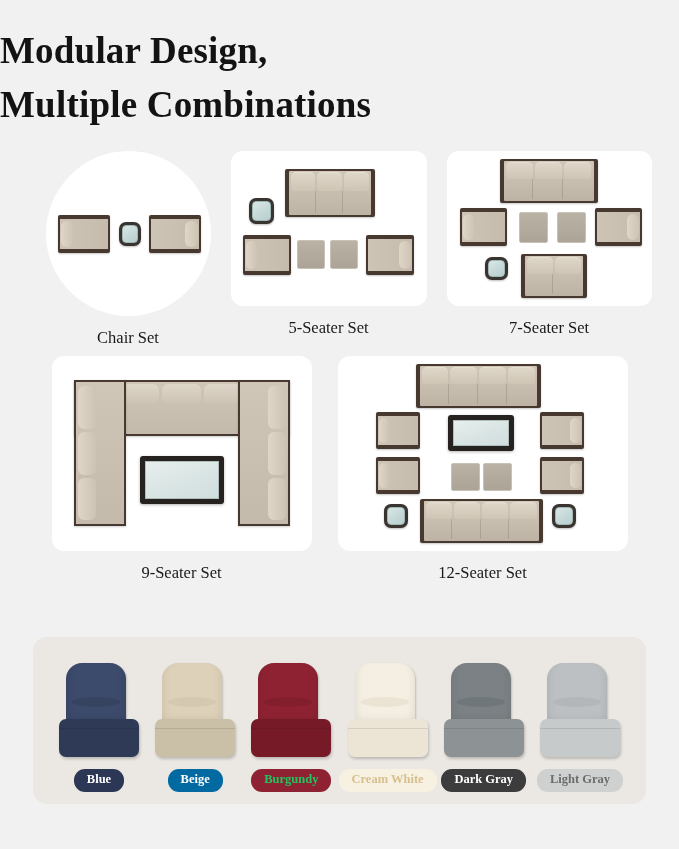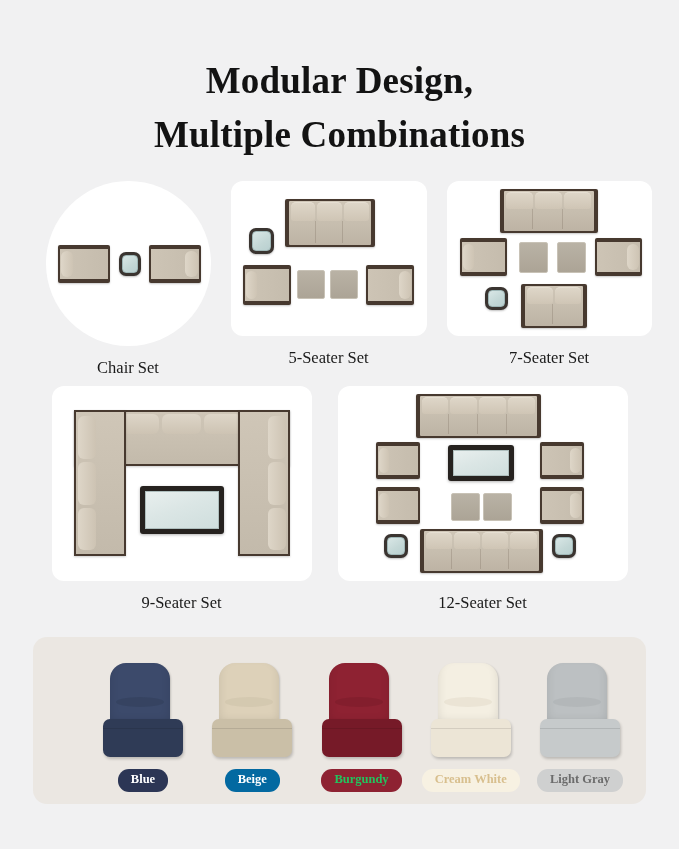--- a/index.html
+++ b/index.html
@@ -8,22 +8,21 @@
   body {
     width: 679px; height: 849px;
     background: #f1f1f2;
     font-family: "Liberation Serif", "DejaVu Serif", serif;
     overflow: hidden;
     position: relative;
   }
 
   
   .title-block {
-    text-align: center;
-    padding-top: 54px;
+    padding-top: 24px;
   }
   .title-line {
     font-family: "Liberation Serif", "DejaVu Serif", serif;
     font-weight: bold;
     font-size: 37px;
     line-height: 1.45;
     color: #131313;
     letter-spacing: 0.2px;
   }
 
@@ -180,21 +179,20 @@
     background: #ebe7e2;
     border-radius: 14px;
   }
   .swatch-row {
     display: flex;
     justify-content: space-between;
     align-items: flex-end;
     height: 100%;
     padding: 18px 22px 12px 22px;
     box-sizing: border-box;
-    margin-left: 44px;
   }
   .swatch {
     width: 88px;
     display: flex;
     flex-direction: column;
     align-items: center;
   }
   .cushion {
     width: 84px; height: 98px;
     position: relative;
@@ -485,20 +483,28 @@
 
     <div class="swatch">
       <div class="cushion">
         <div class="back" style="background:#f4efe2;"></div>
         <div class="crease" style="background:#e0d8c6;"></div>
         <div class="seatc" style="background:#ece5d6;"></div>
       </div>
       <div class="pill" style="background:#f7f1e2; color:#d8bf8e;">Cream White</div>
     </div>
 
+    <div class="swatch">
+      <div class="cushion">
+        <div class="back" style="background:#7b8184;"></div>
+        <div class="crease" style="background:#626b6e;"></div>
+        <div class="seatc" style="background:#8d9295;"></div>
+      </div>
+      <div class="pill" style="background:#3c3c3c; color:#ffffff;">Dark Gray</div>
+    </div>
 
     <div class="swatch">
       <div class="cushion">
         <div class="back" style="background:#bcc0c2;"></div>
         <div class="crease" style="background:#a8adaf;"></div>
         <div class="seatc" style="background:#c6cacb;"></div>
       </div>
       <div class="pill" style="background:#cfd0d0; color:#6c6c6c;">Light Gray</div>
     </div>
 

